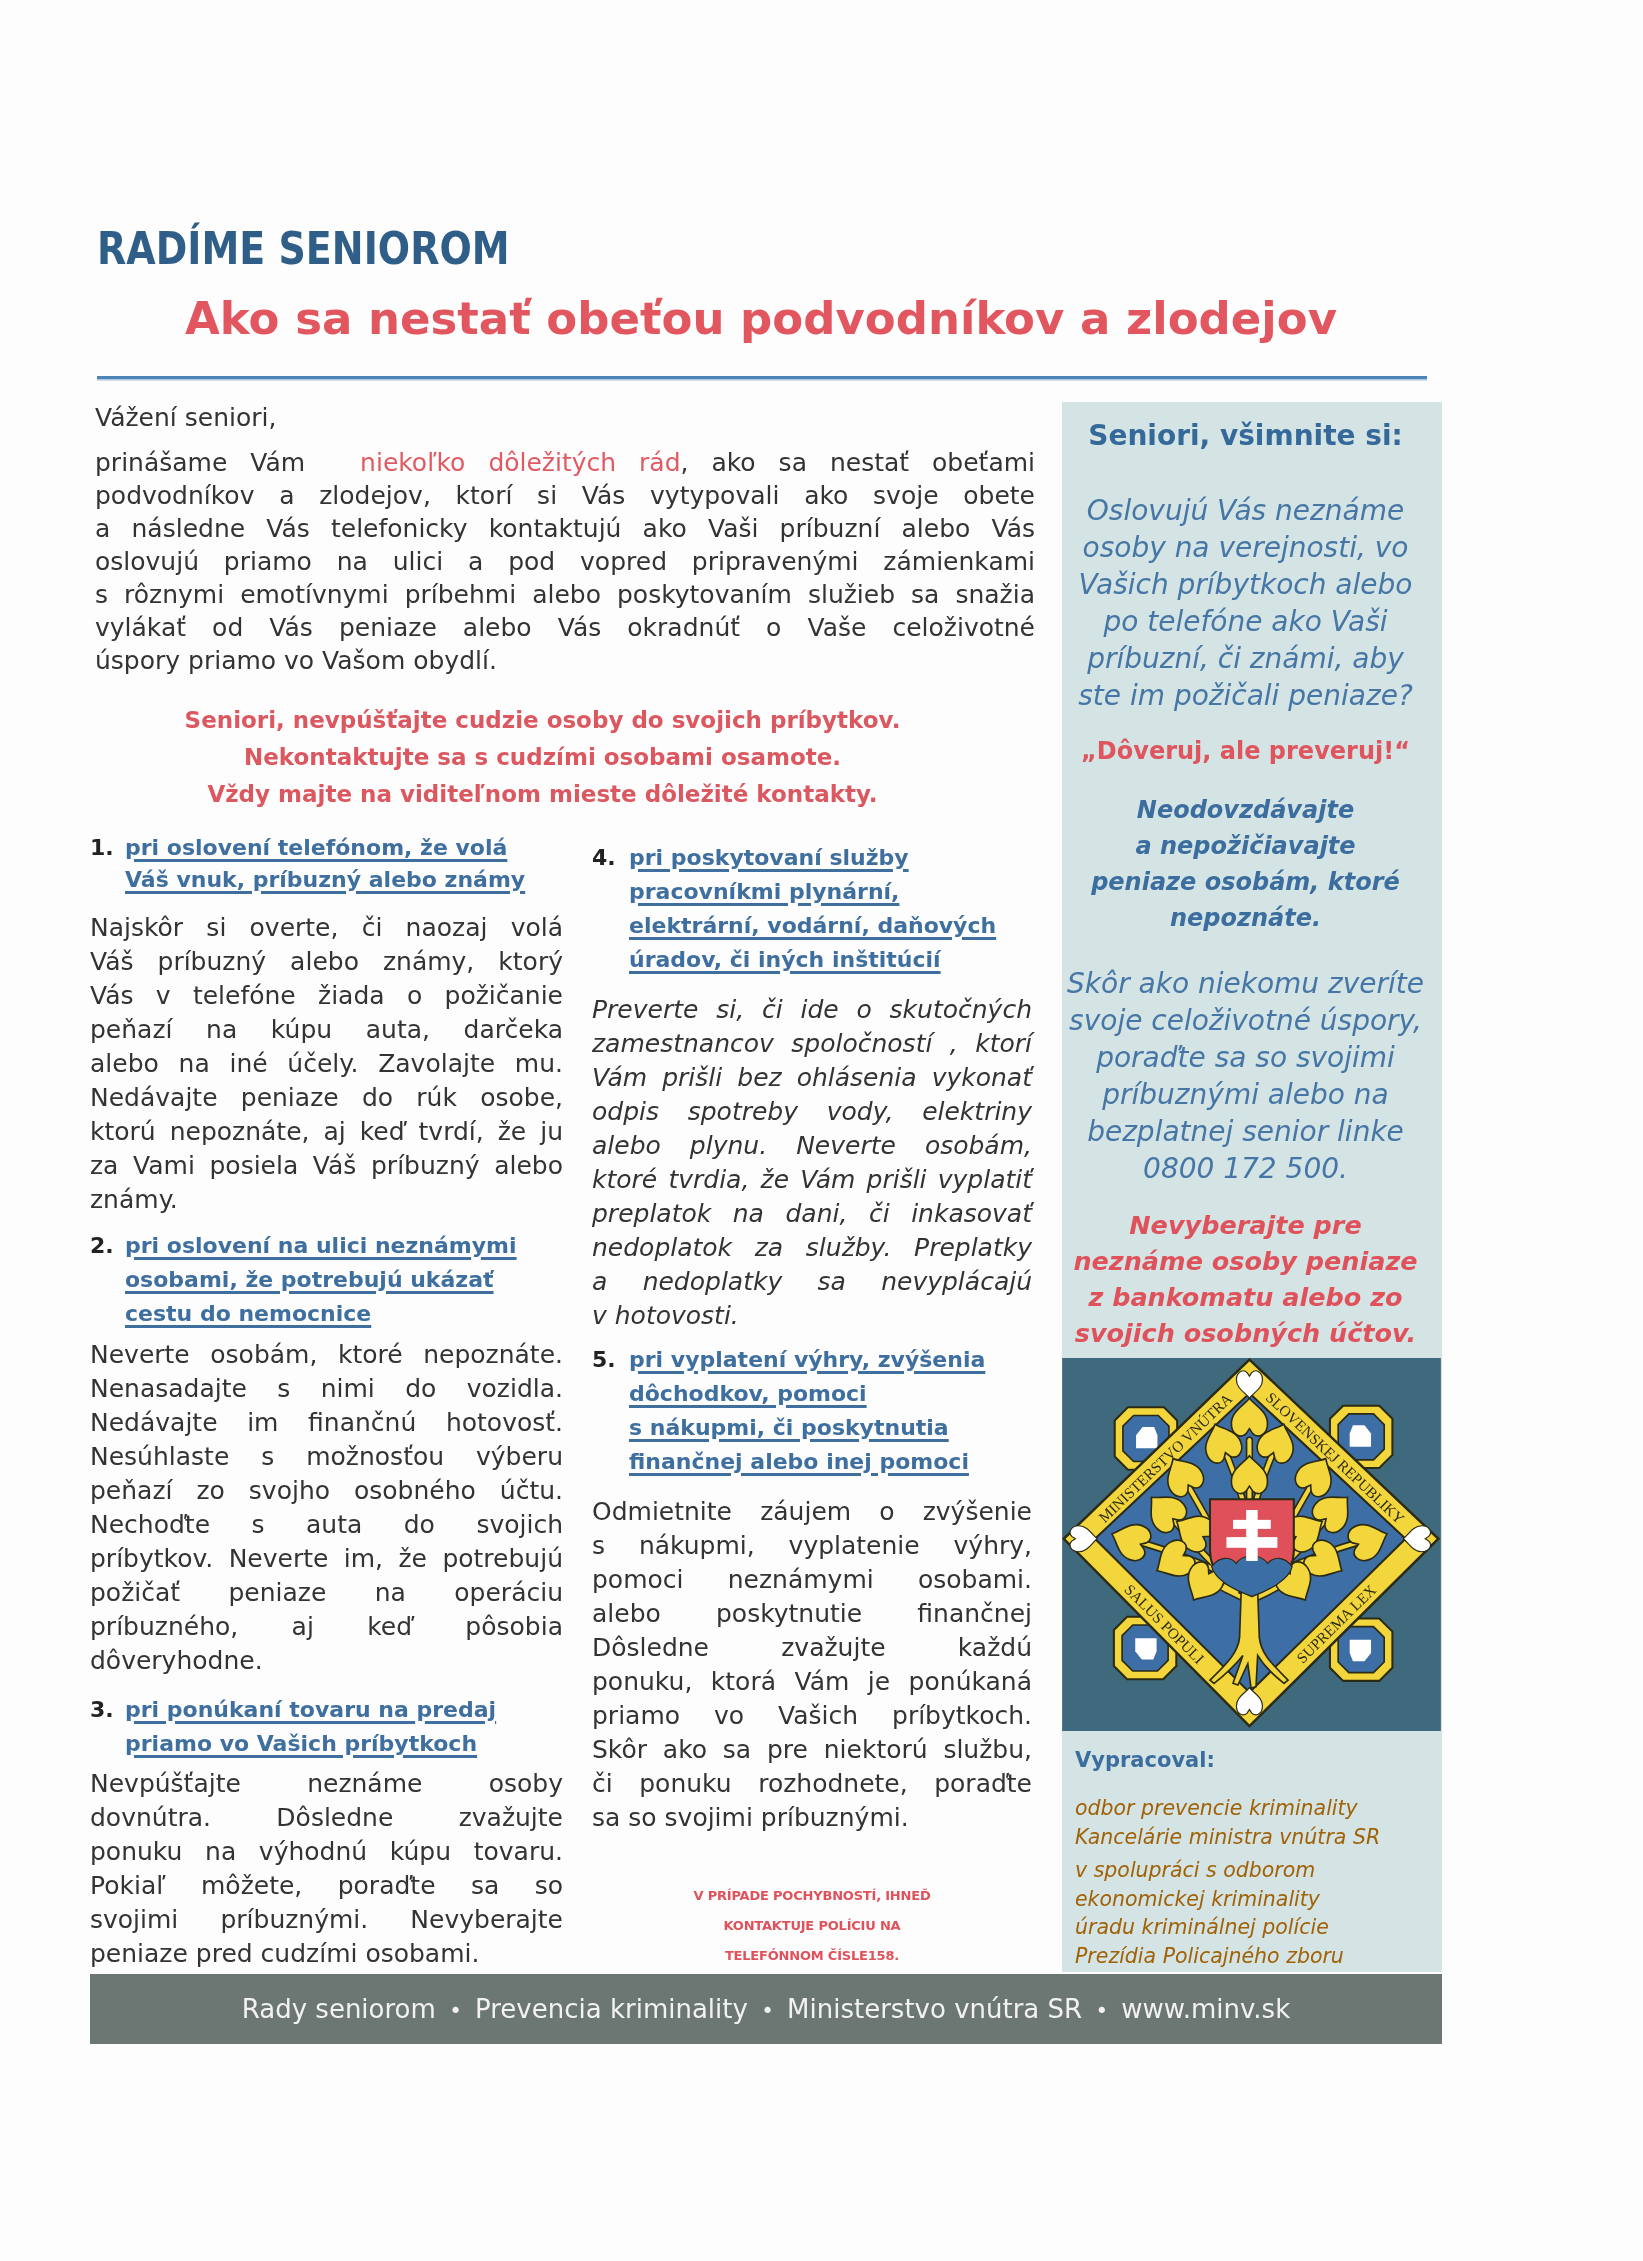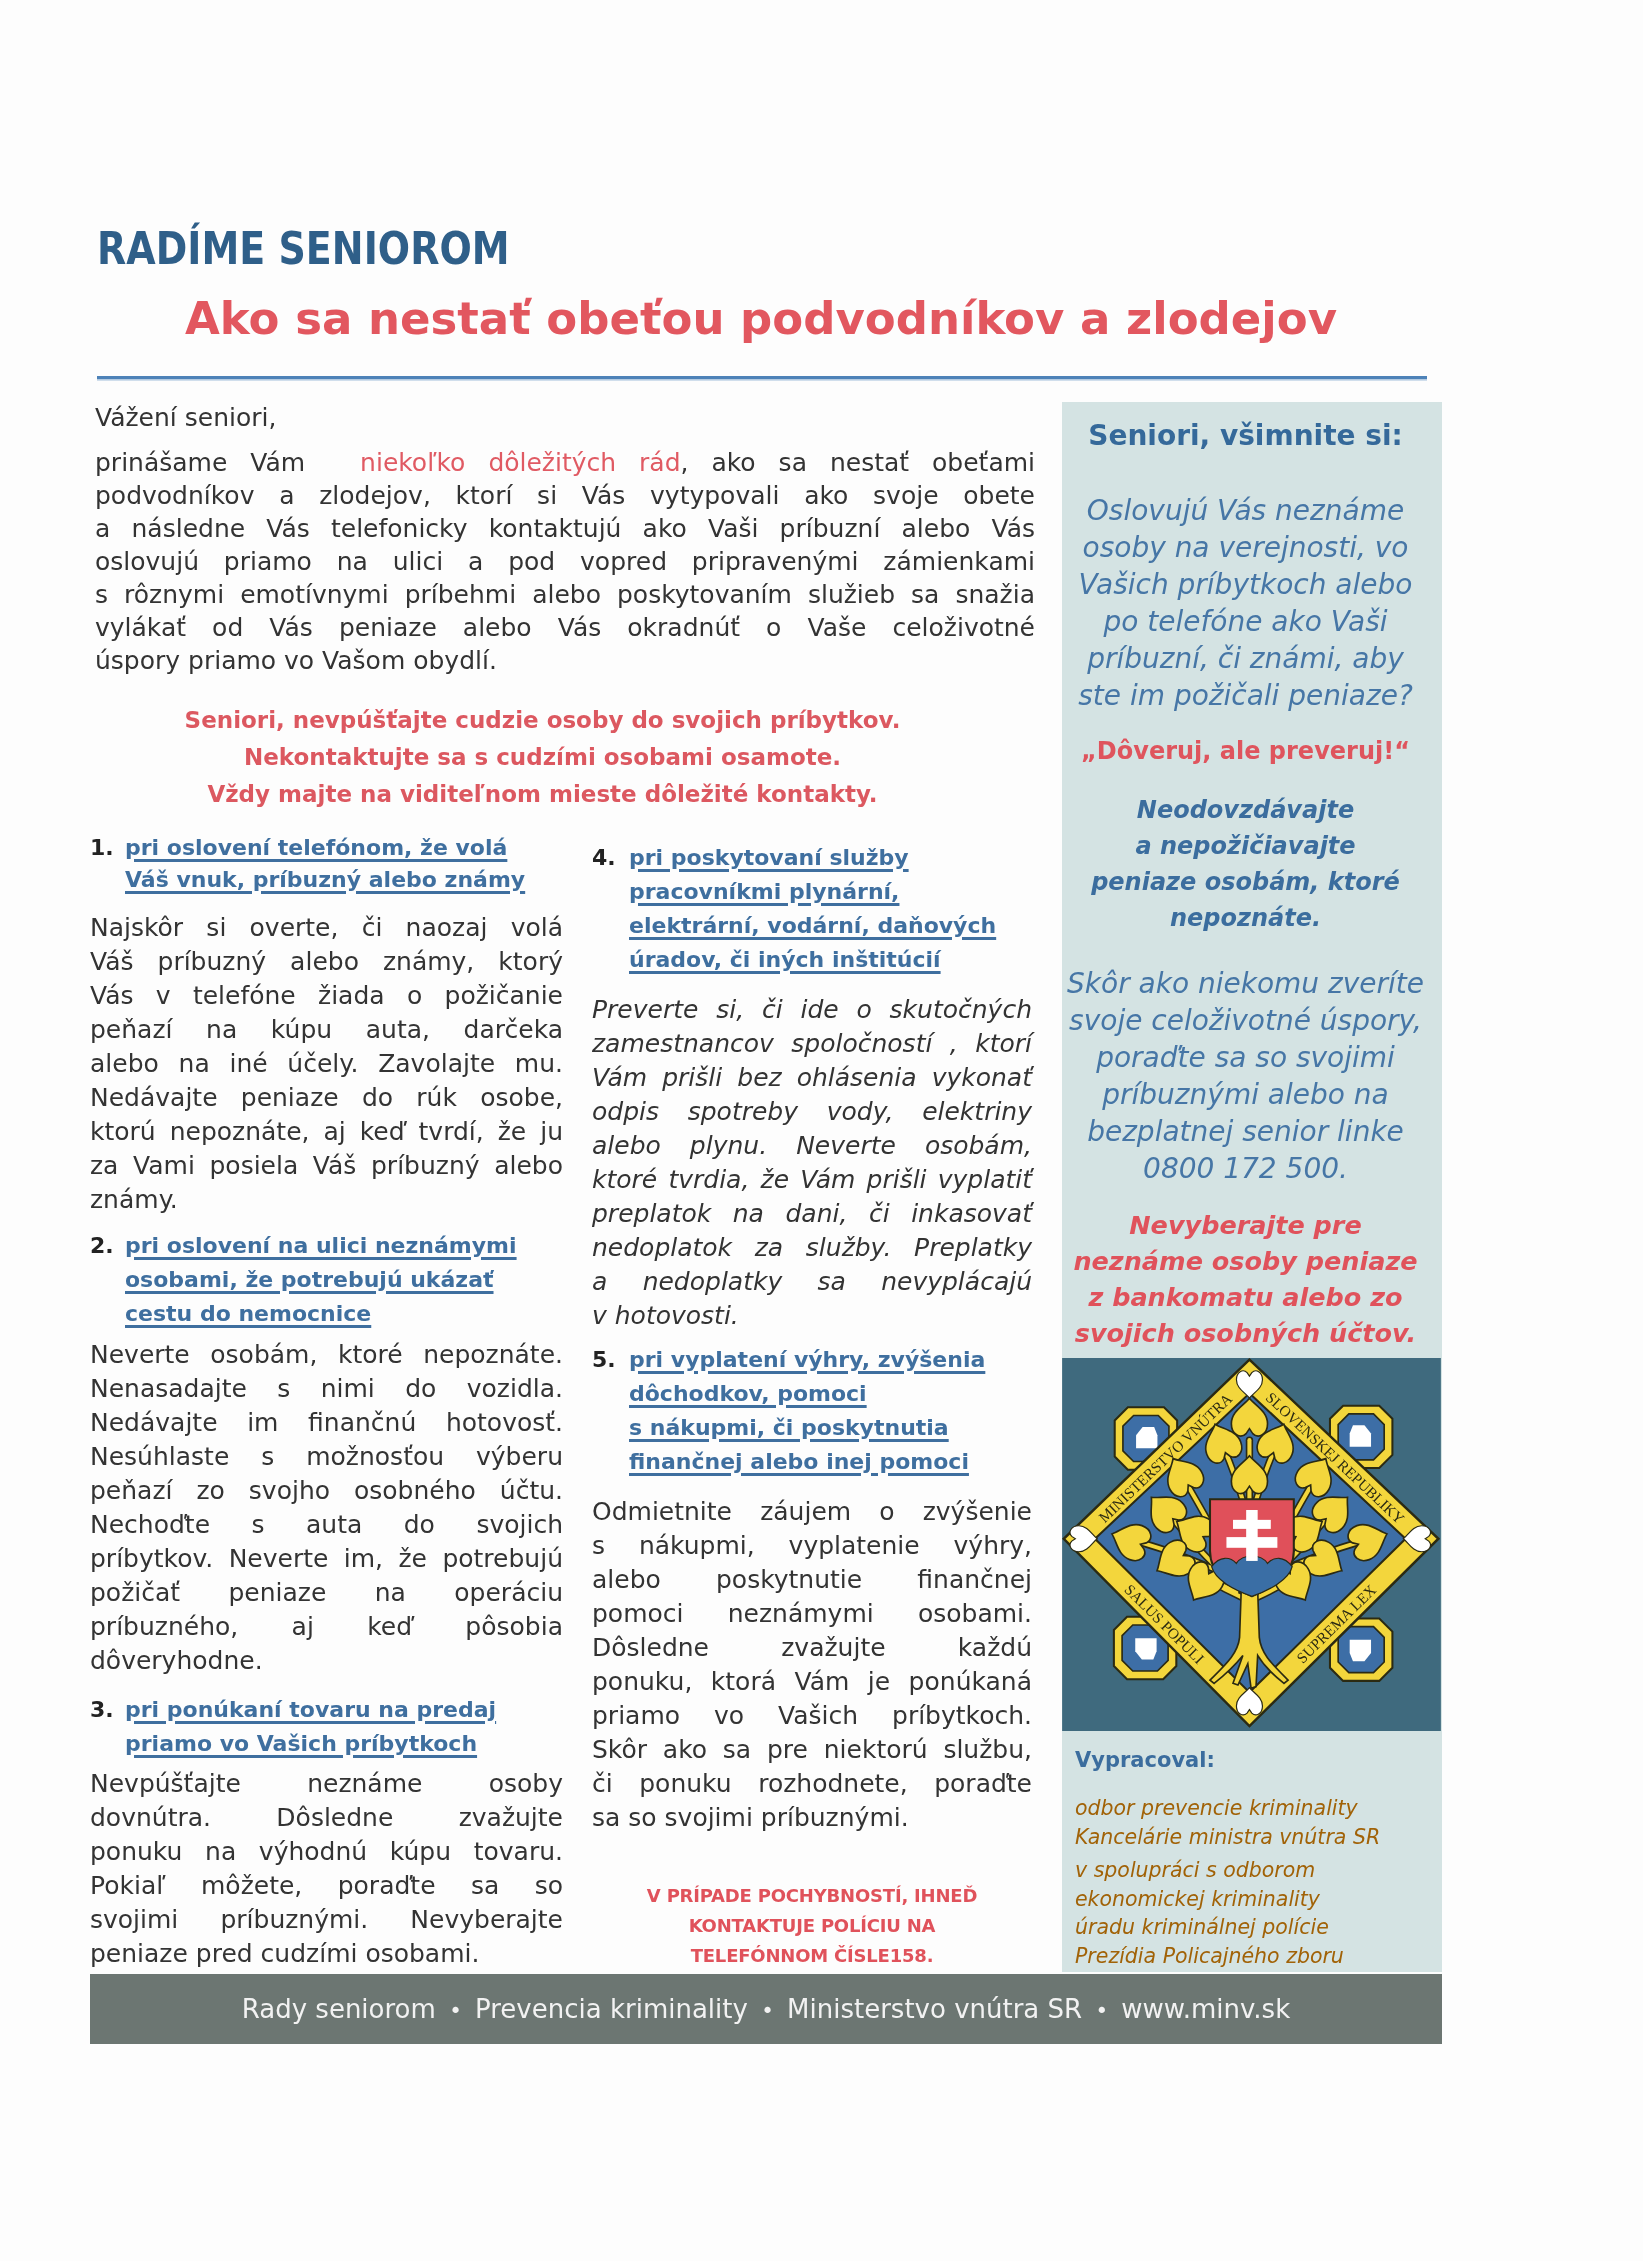--- a/index.html
+++ b/index.html
@@ -18,21 +18,21 @@
   .greeting { left:95px; top:401px; width:575px; line-height:34px; }
   .intro { left:95px; top:446px; width:940px; line-height:33px; }
   .hl { color:#e05a63;margin-left:32px; }
   .warnings { left:99px; top:702px; width:887px; text-align:center; font-size:23px; font-weight:bold;
               color:#dc5860; line-height:37px; }
 
   .num { font-size:22px; font-weight:bold; color:#222222; }
   .head { font-size:22px; font-weight:bold; color:#3f6f9f; white-space:nowrap; }
   .head .ul { text-decoration:underline; text-decoration-thickness:2.5px; text-underline-offset:4.1px; }
 
-  .police { left:592px; top:1881px; width:440px; text-align:center; font-size:18px; font-weight:bold;
+  .police { left:592px; top:1881px; width:440px; text-align:center; font-size:13px; font-weight:bold;
             color:#e0525b; line-height:30px; letter-spacing:-0.2px; }
 
   .sidebar { left:1062px; top:402px; width:380px; height:1570px; background:#d4e3e3; }
   .sb-center { left:0; width:367px; text-align:center; white-space:nowrap; }
   .sb-title { top:13px; font-size:28px; font-weight:bold; color:#35699a; line-height:41px; }
   .sb-q { top:90px; font-size:28px; font-style:italic; color:#4676a6; line-height:37px; }
   .sb-motto { top:331px; font-size:24px; font-weight:bold; color:#df545d; line-height:36px; }
   .sb-advice { top:390px; font-size:24px; font-weight:bold; font-style:italic; color:#3b6d9e; line-height:36px; }
   .sb-hotline { top:563px; font-size:28px; font-style:italic; color:#4676a6; line-height:37px; }
   .sb-atm { top:805px; font-size:25.5px; font-weight:bold; font-style:italic; color:#e0525b; line-height:36px; }
@@ -145,22 +145,22 @@
   <div class="abs num" style="left:592px;top:1343px;line-height:34px;">5.</div>
   <div class="abs head" style="left:629px;top:1343px;line-height:34px;">
     <div class="ln"><span class="ul">pri vyplatení výhry,  zvýšenia</span></div>
     <div class="ln"><span class="ul">dôchodkov, pomoci</span></div>
     <div class="ln"><span class="ul">s nákupmi, či poskytnutia</span></div>
     <div class="ln"><span class="ul">finančnej alebo inej pomoci</span></div>
   </div>
   <div class="abs txt" style="left:592px;top:1495px;width:440px;line-height:34px;">
     <div class="ln j">Odmietnite záujem o zvýšenie</div>
     <div class="ln j">s nákupmi, vyplatenie výhry,</div>
+    <div class="ln j">pomoci neznámymi osobami.</div>
     <div class="ln j">alebo poskytnutie finančnej</div>
-    <div class="ln j">pomoci neznámymi osobami.</div>
     <div class="ln j">Dôsledne zvažujte každú</div>
     <div class="ln j">ponuku, ktorá Vám je ponúkaná</div>
     <div class="ln j">priamo vo Vašich príbytkoch.</div>
     <div class="ln j">Skôr ako sa pre niektorú službu,</div>
     <div class="ln j">či ponuku rozhodnete, poraďte</div>
     <div class="ln">sa so svojimi príbuznými.</div>
   </div>
 
   <div class="abs police">
     <div class="ln">V PRÍPADE POCHYBNOSTÍ, IHNEĎ</div>

